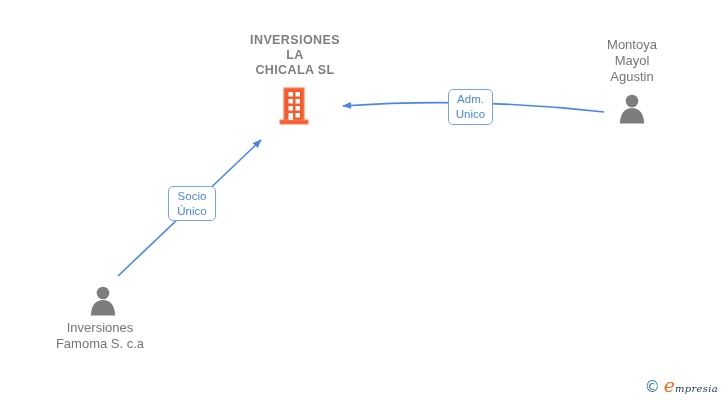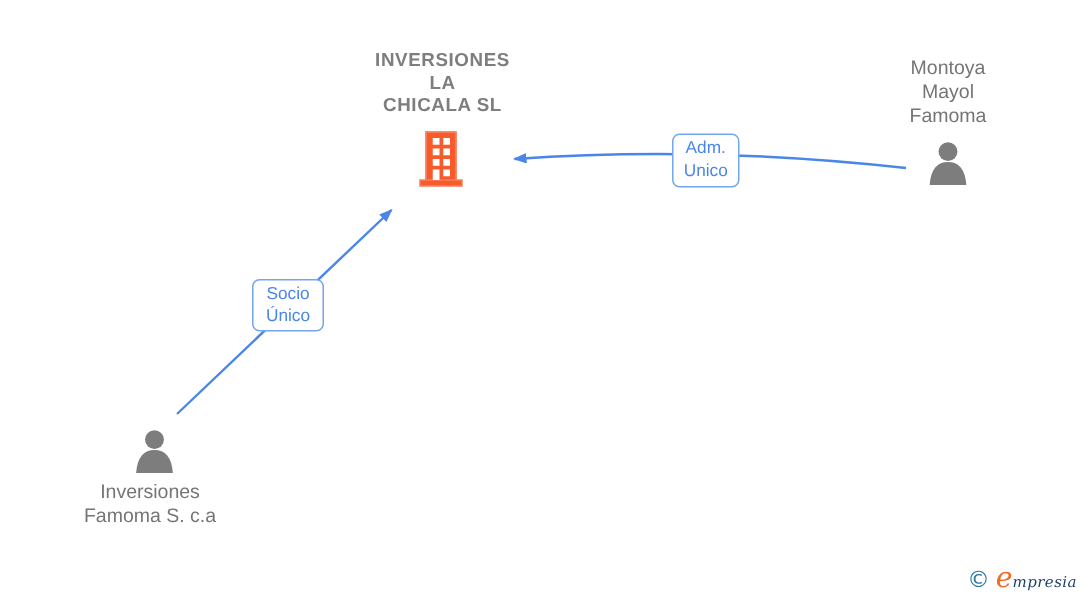--- a/index.html
+++ b/index.html
@@ -103,21 +103,21 @@
       <rect x="10.5" y="19" width="4.5" height="4.5" fill="#ffffff"></rect>
       <rect x="17.5" y="19" width="4.5" height="4.5" fill="#ffffff"></rect>
       <rect x="10.5" y="26" width="4.5" height="7" fill="#ffffff"></rect>
       <rect x="17.5" y="26" width="4.5" height="4.5" fill="#ffffff"></rect>
     </svg>
   </div>
 
   <div class="node-label" id="admin-label">
     <span class="pre">Montoya
 Mayol
-Famoma</span>
+Agustin</span>
   </div>
   <div class="icon-box" id="admin-person-icon">
     <svg width="28" height="31" viewBox="0 0 32 34">
       <circle cx="16" cy="8.5" r="7.2" fill="#7d7d7d"></circle>
       <path d="M16,16.5 C8,16.5 2.8,22 2,34 L30,34 C29.2,22 24,16.5 16,16.5 Z" fill="#7d7d7d"></path>
     </svg>
   </div>
 
   <div class="icon-box" id="shareholder-person-icon">
     <svg width="28" height="31" viewBox="0 0 32 34">

